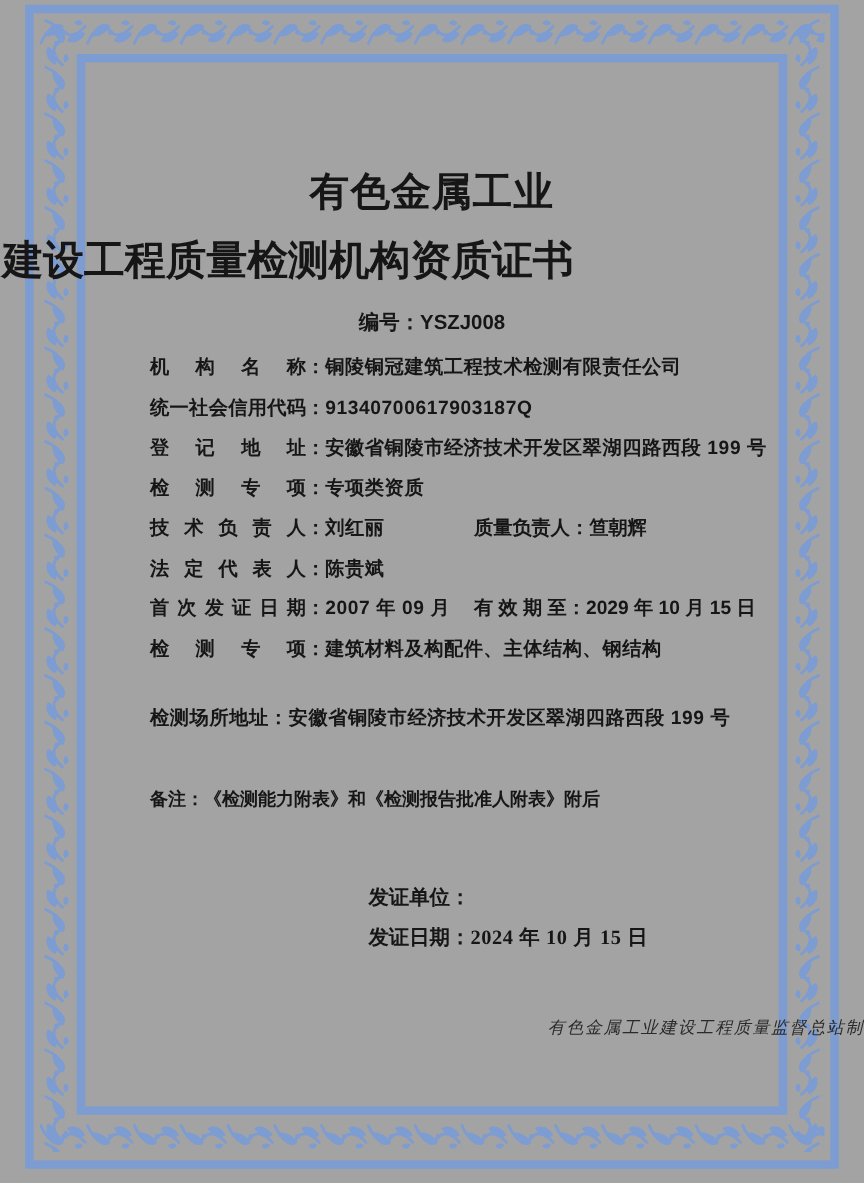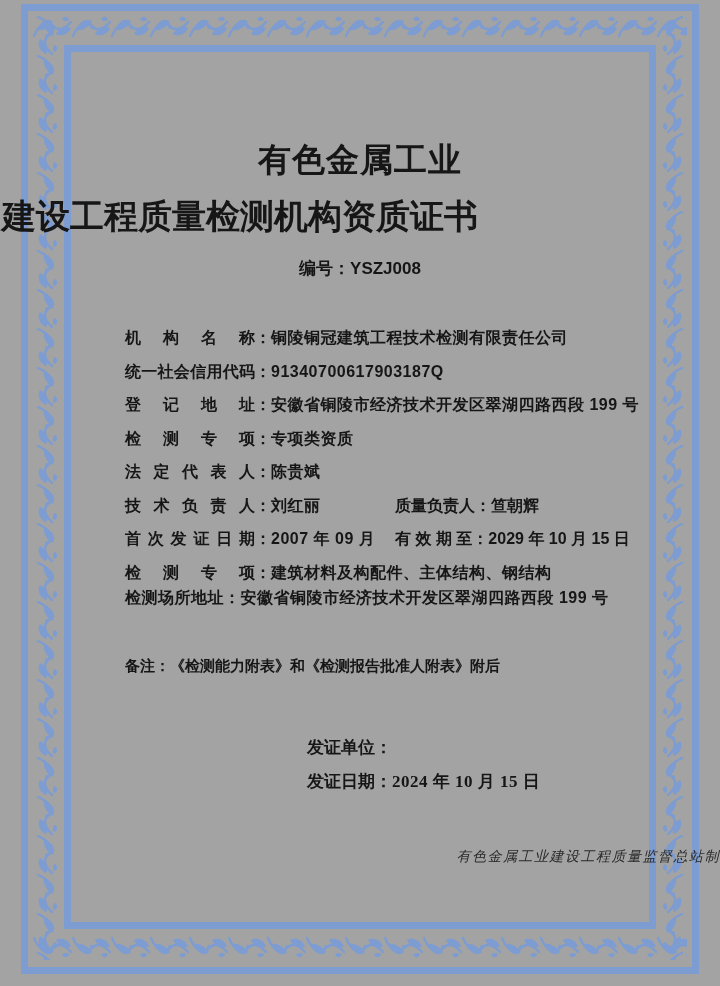--- a/index.html
+++ b/index.html
@@ -23,21 +23,21 @@
   .orn-left   { left:33px; top:16px; }
   .orn-right  { left:661px; top:16px; }
   
   .title1 { position:absolute; top:138px; left:0; width:100%; text-align:center;
             font-size:33px; font-weight:bold; letter-spacing:1px; }
   .title2 { position:absolute; top:194px; left:2px; width:100%; text-align:left;
             font-size:34px; font-weight:bold; }
   .serial { position:absolute; top:257px; left:0; width:100%; text-align:center;
             font-size:17px; font-weight:bold; }
   .fields { position:absolute; left:125px; top:290px; width:524px;
-            font-size:16px; font-weight:bold;margin-top:31px; }
+            font-size:16px; font-weight:bold; }
   .row  { position:relative; height:33.5px; line-height:33.5px; white-space:nowrap; }
   .lbl  { display:inline-block; width:130px; text-align:justify; text-align-last:justify;
           white-space:normal; vertical-align:top; }
   .val  { letter-spacing:0.5px; }
   .col2 { position:absolute; left:270px; top:0; }
   .site   { position:absolute; left:125px; top:588px; font-size:16px; font-weight:bold; letter-spacing:0.5px; }
   .remark { position:absolute; left:125px; top:657px; font-size:15px; font-weight:bold; }
   .issuer     { position:absolute; left:307px; top:736px; font-size:17px; font-weight:bold;text-align:center; }
   .issue-date { position:absolute; left:307px; top:770px; font-size:17px; font-weight:bold; }
   .date-val   { font-family:"Liberation Serif","DejaVu Serif",serif; letter-spacing:0.5px; }
@@ -168,22 +168,22 @@
   <div class="title1">有色金属工业</div>
   <div class="title2">建设工程质量检测机构资质证书</div>
 
   <div class="serial"><span>编号</span><span>：</span><span>YSZJ008</span></div>
 
   <div class="fields">
     <div class="row"><span class="lbl">机构名称</span><span>：</span><span class="val">铜陵铜冠建筑工程技术检测有限责任公司</span></div>
     <div class="row"><span class="lbl">统一社会信用代码</span><span>：</span><span class="val">91340700617903187Q</span></div>
     <div class="row"><span class="lbl">登记地址</span><span>：</span><span class="val">安徽省铜陵市经济技术开发区翠湖四路西段 199 号</span></div>
     <div class="row"><span class="lbl">检测专项</span><span>：</span><span class="val">专项类资质</span></div>
+    <div class="row"><span class="lbl">技术负责人</span><span>：</span><span class="val">刘红丽</span><span class="col2">质量负责人：笪朝辉</span></div>
     <div class="row"><span class="lbl">法定代表人</span><span>：</span><span class="val">陈贵斌</span></div>
-    <div class="row"><span class="lbl">技术负责人</span><span>：</span><span class="val">刘红丽</span><span class="col2">质量负责人：笪朝辉</span></div>
     <div class="row"><span class="lbl">首次发证日期</span><span>：</span><span class="val">2007 年 09 月</span><span class="col2">有 效 期 至：2029 年 10 月 15 日</span></div>
     <div class="row"><span class="lbl">检测专项</span><span>：</span><span class="val">建筑材料及构配件、主体结构、钢结构</span></div>
   </div>
 
   <div class="site"><span>检测场所地址</span><span>：</span><span>安徽省铜陵市经济技术开发区翠湖四路西段 199 号</span></div>
 
   <div class="remark"><span>备注</span><span>：</span><span>《检测能力附表》和《检测报告批准人附表》附后</span></div>
 
   <div class="issuer"><span>发证单位</span><span>：</span></div>
   <div class="issue-date"><span>发证日期</span><span>：</span><span class="date-val">2024 年 10 月 15 日</span></div>

